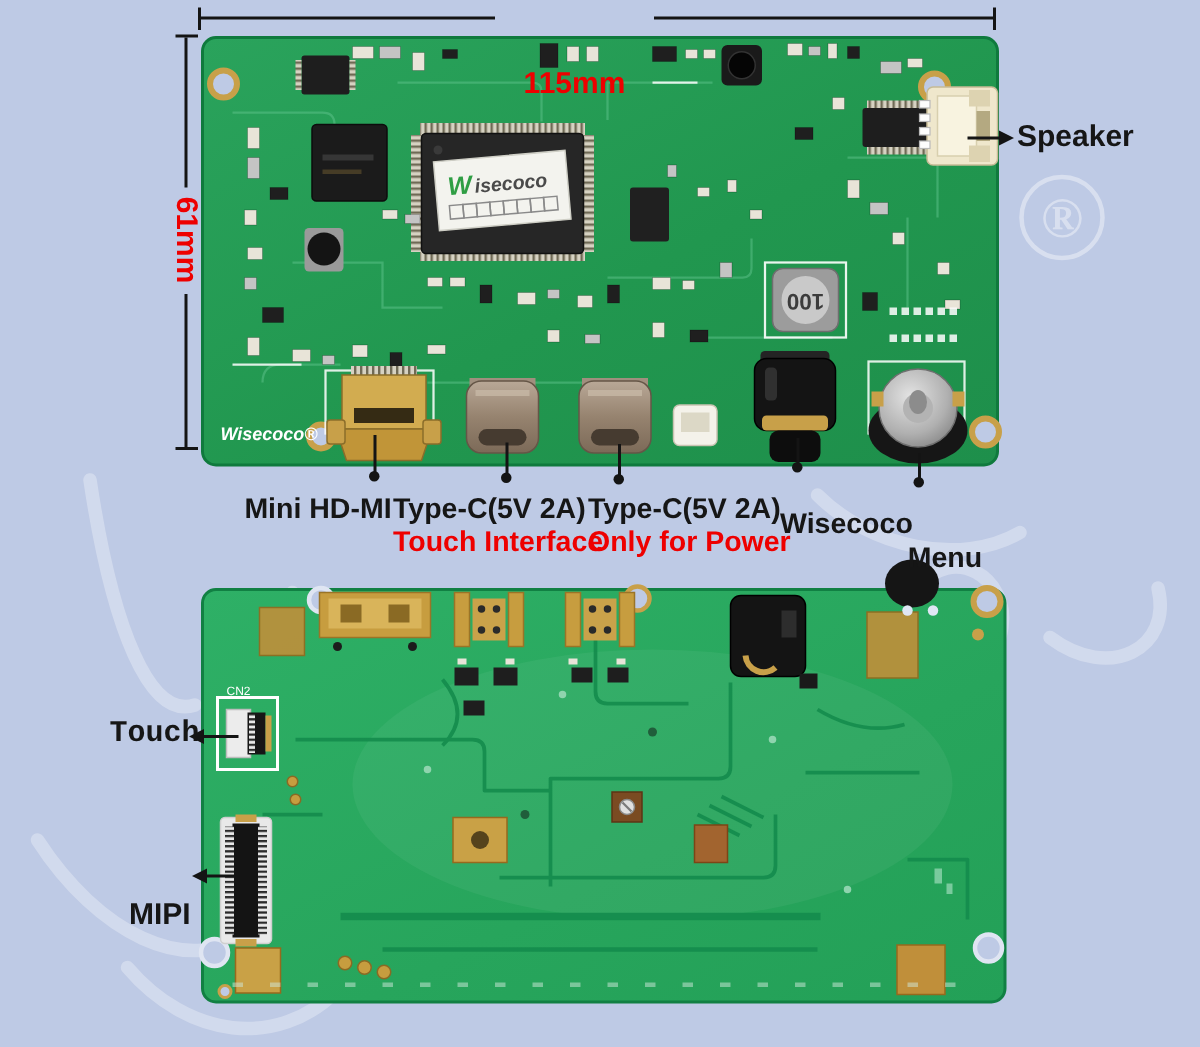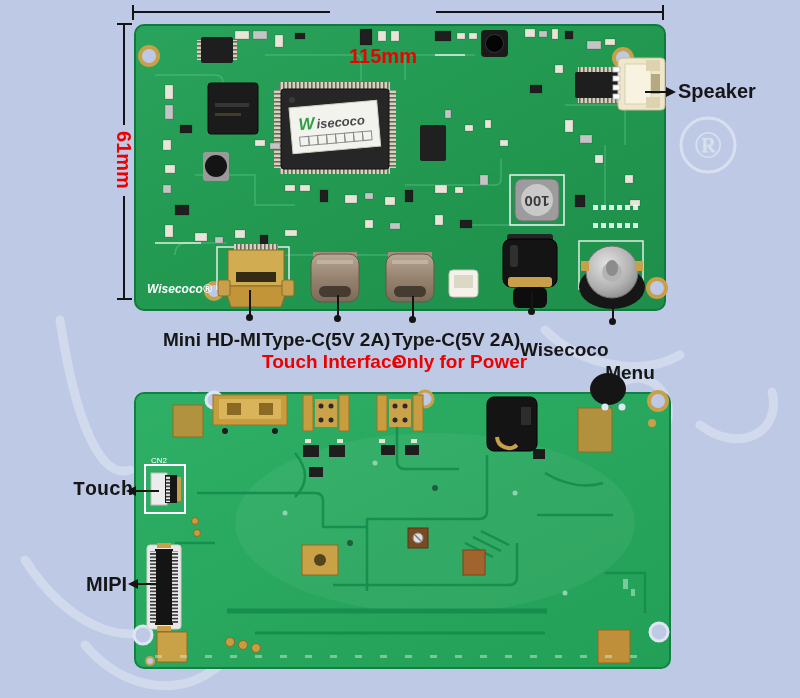--- a/index.html
+++ b/index.html
@@ -507,18 +507,18 @@
     <div class="lbl" style="left:604px;top:339px;width:52px;margin-top:23px;">Menu</div>
   </div>
 
   <div>
     <div class="side-lbl" style="left:73px;top:479px;font-family:Liberation Mono, monospace;">Touch</div>
     <div class="arr-left" style="left:126px;top:486px;"></div>
     <div class="hline" style="left:135px;top:490px;width:24px;"></div>
   </div>
 
   <div>
-    <div class="side-lbl" style="left:86px;top:573px;">MIPI</div>
+    <div class="side-lbl" style="left:86px;top:599px;">MIPI</div>
     <div class="arr-left" style="left:128px;top:579px;"></div>
     <div class="hline" style="left:137px;top:583px;width:22px;"></div>
   </div>
 
 </div>
 
 </body></html>

